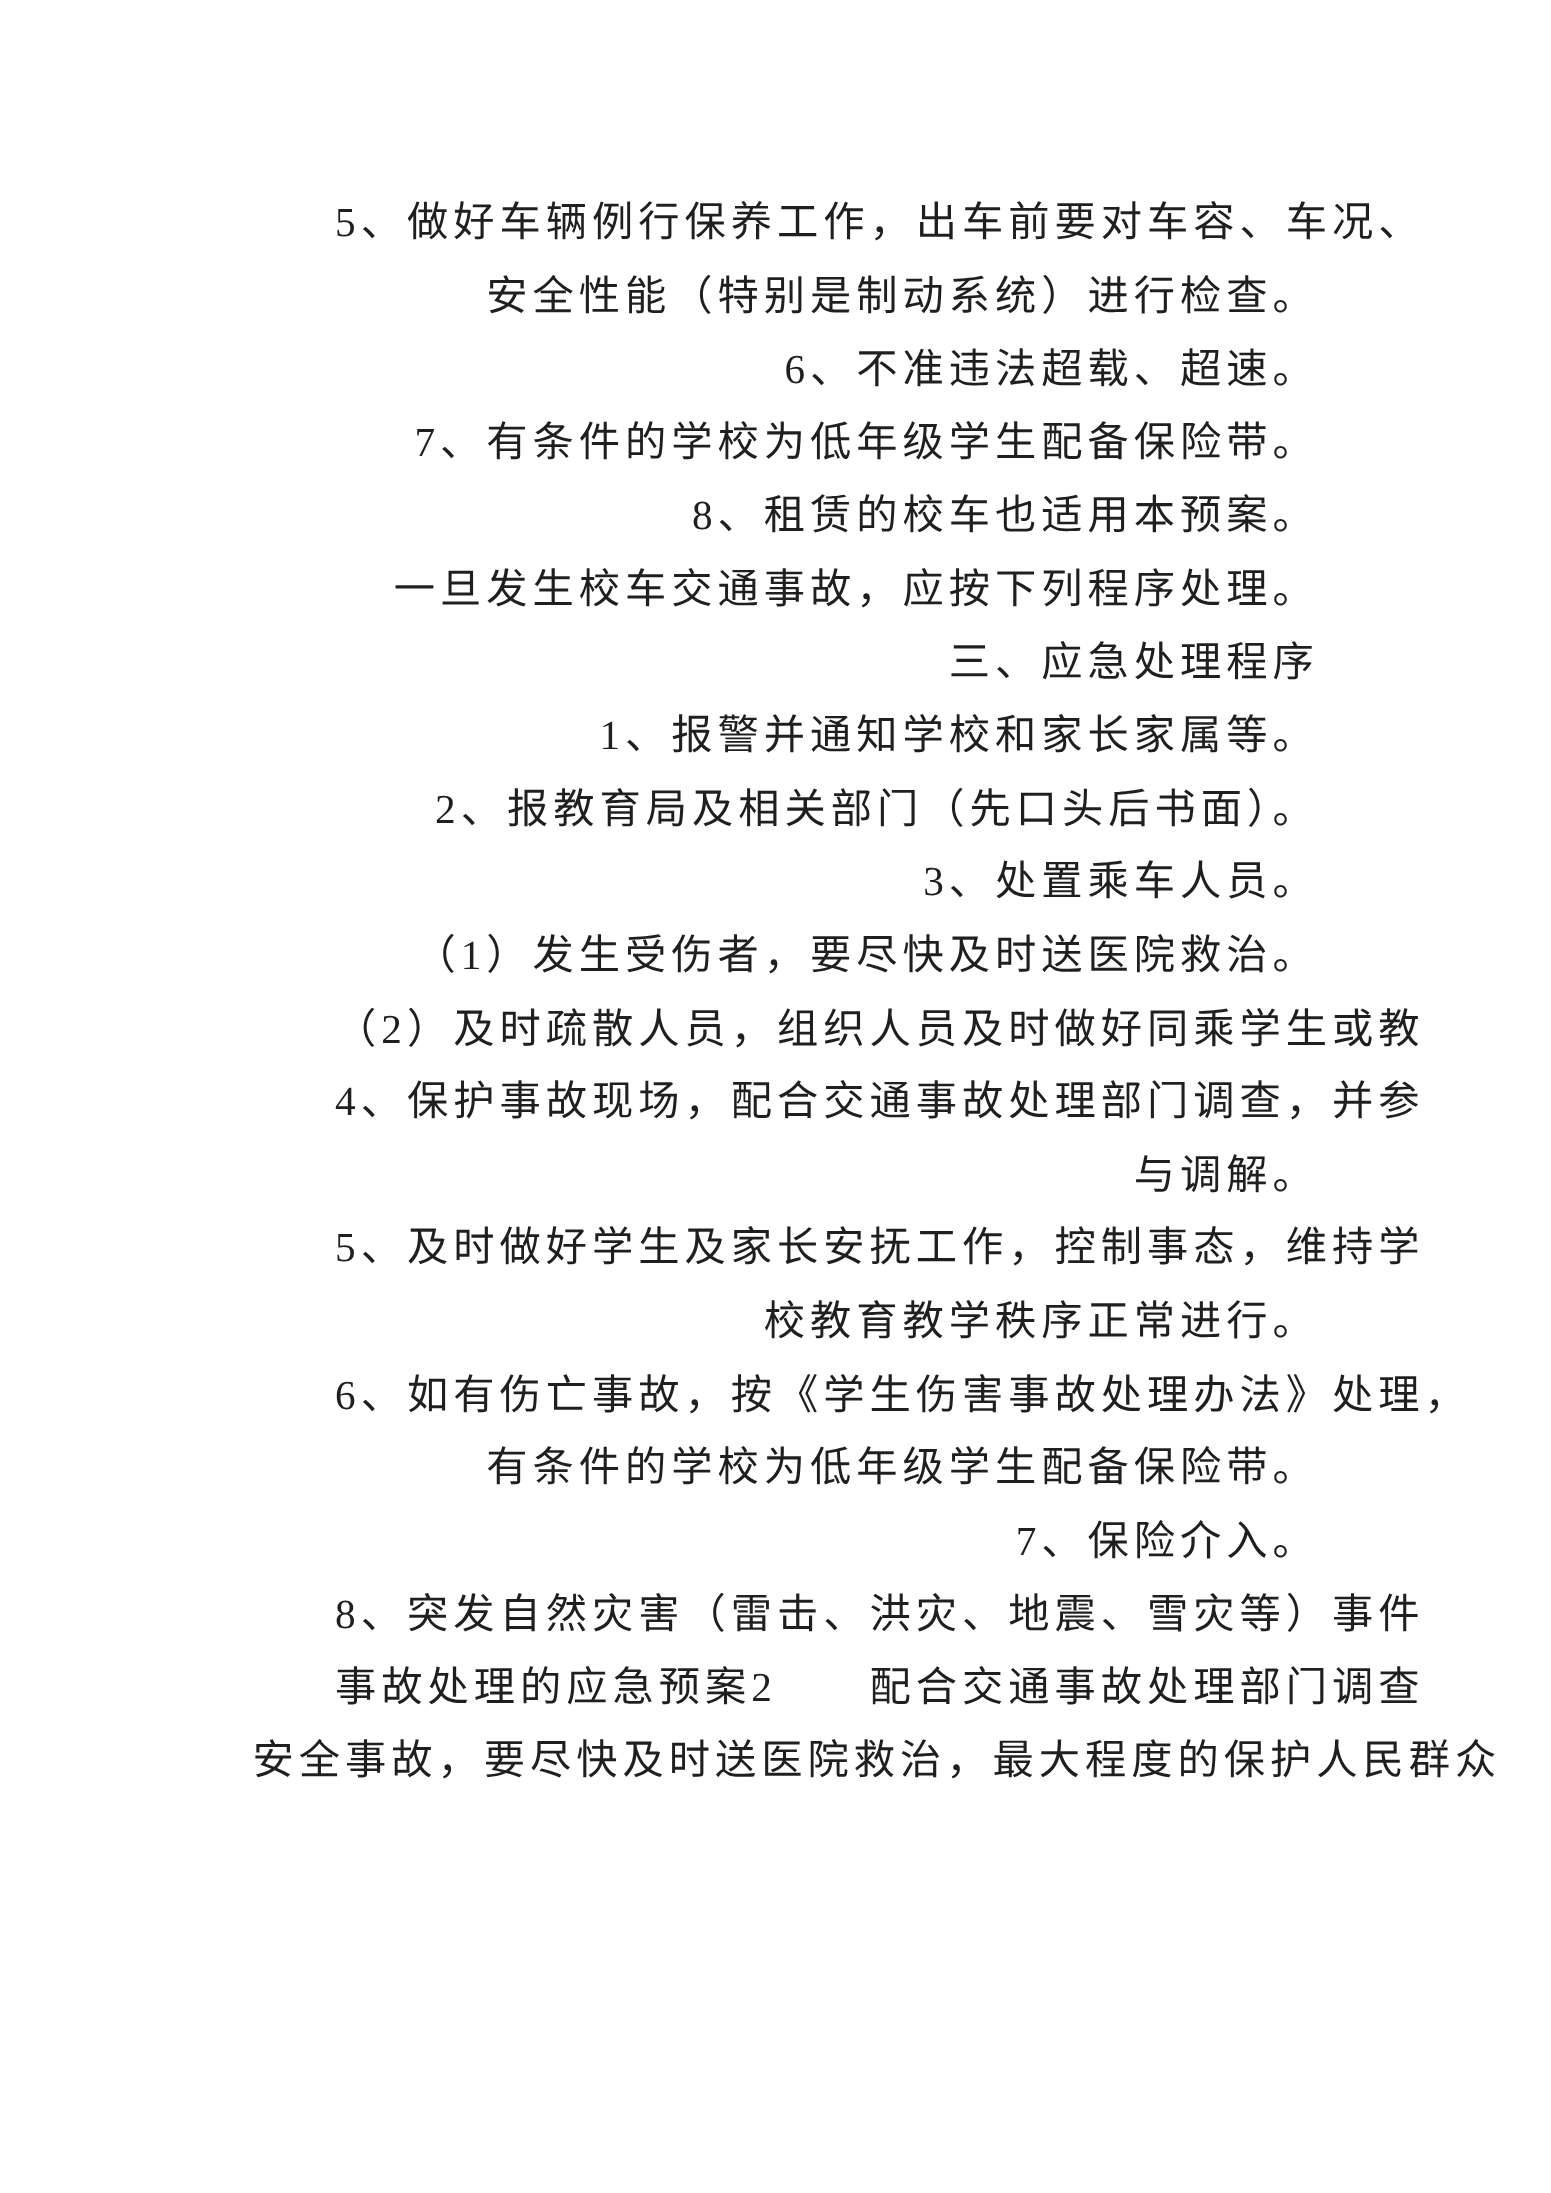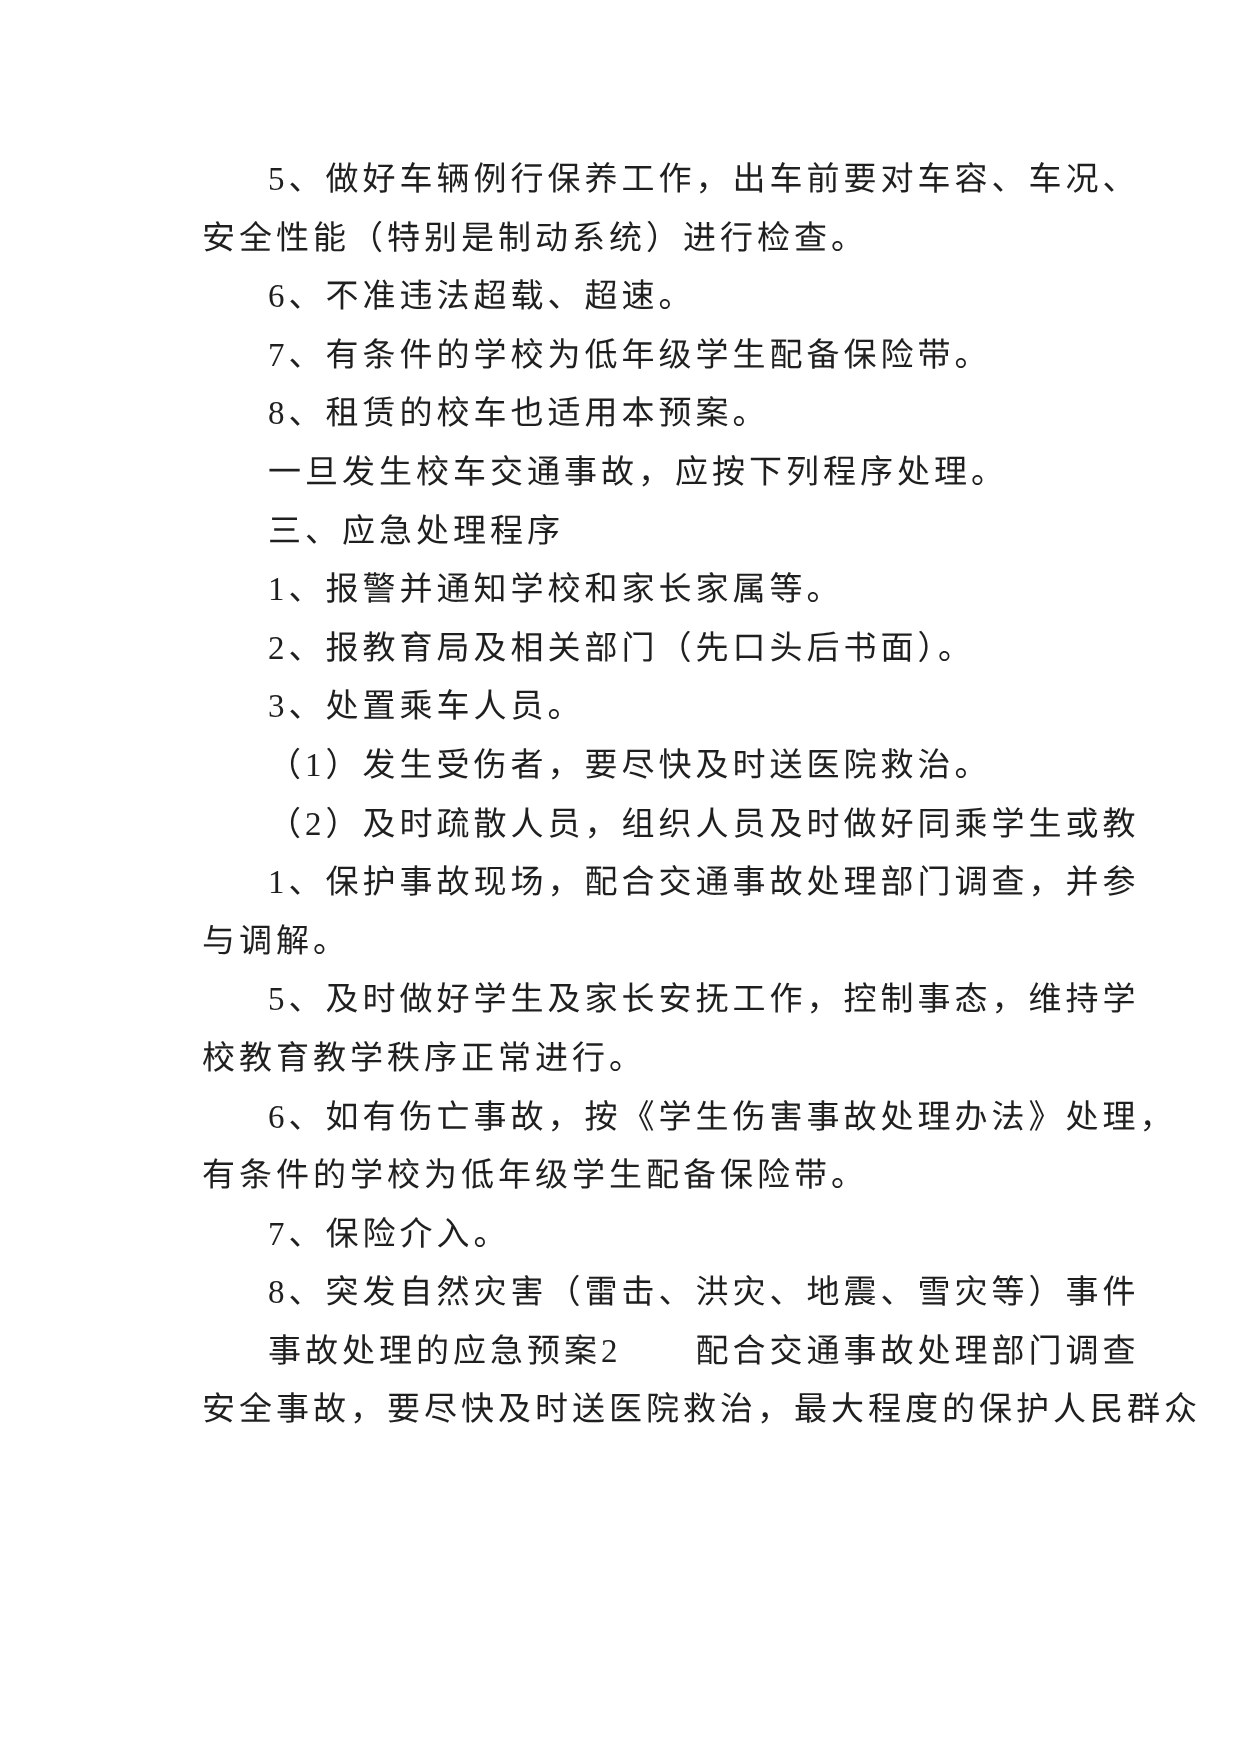--- a/index.html
+++ b/index.html
@@ -23,21 +23,21 @@
     margin-left: 12px;
   }
   .line {
     font-size: 33px;
     line-height: 58.6px;
     height: 58.6px;
     letter-spacing: 4px;
     font-weight: 400;
     color: #1f1f1f;
     white-space: nowrap;
-    text-align: left;
+    text-align: right;
   }
   .line.indent {
     padding-left: 66px; 
   }
   .line.fill {
     
     text-align: justify;
     text-align-last: justify;
   }
   .line.indent.fill {
@@ -54,21 +54,21 @@
       <div class="line indent">6、不准违法超载、超速。</div>
       <div class="line indent">7、有条件的学校为低年级学生配备保险带。</div>
       <div class="line indent">8、租赁的校车也适用本预案。</div>
       <div class="line indent">一旦发生校车交通事故，应按下列程序处理。</div>
       <div class="line indent">三、应急处理程序</div>
       <div class="line indent">1、报警并通知学校和家长家属等。</div>
       <div class="line indent">2、报教育局及相关部门（先口头后书面）。</div>
       <div class="line indent">3、处置乘车人员。</div>
       <div class="line indent">（1）发生受伤者，要尽快及时送医院救治。</div>
       <div class="line indent fill">（2）及时疏散人员，组织人员及时做好同乘学生或教</div>
-      <div class="line indent fill">1、保护事故现场，配合交通事故处理部门调查，并参</div>
+      <div class="line indent fill">4、保护事故现场，配合交通事故处理部门调查，并参</div>
       <div class="line">与调解。</div>
       <div class="line indent fill">5、及时做好学生及家长安抚工作，控制事态，维持学</div>
       <div class="line">校教育教学秩序正常进行。</div>
       <div class="line indent fill">6、如有伤亡事故，按《学生伤害事故处理办法》处理，</div>
       <div class="line">有条件的学校为低年级学生配备保险带。</div>
       <div class="line indent">7、保险介入。</div>
       <div class="line indent fill">8、突发自然灾害（雷击、洪灾、地震、雪灾等）事件</div>
       <div class="line indent fill">事故处理的应急预案2　　配合交通事故处理部门调查</div>
       <div class="line fill">安全事故，要尽快及时送医院救治，最大程度的保护人民群众</div>
     </div>

